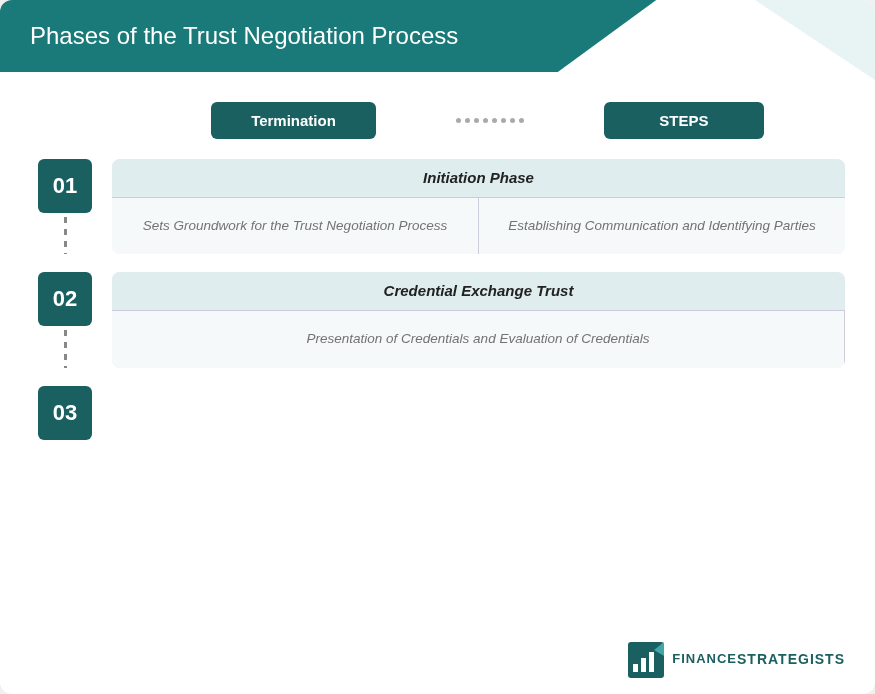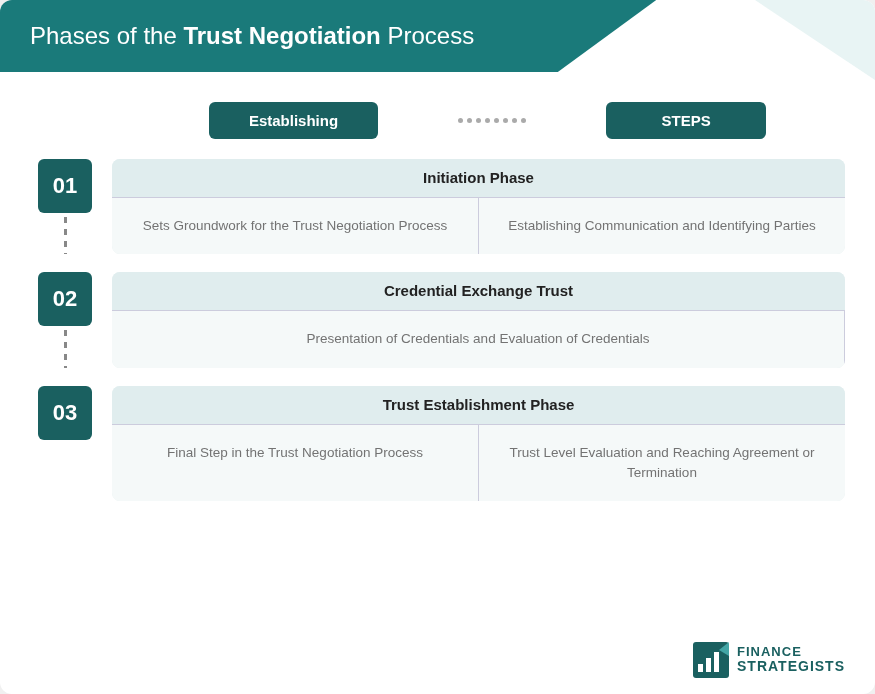--- a/index.html
+++ b/index.html
@@ -32,21 +32,21 @@
       margin-bottom: 0;
     }
 
     .header-title {
       color: #fff;
       font-size: 24px;
       font-weight: 400;
     }
 
     .header-title strong {
-      font-weight: 700;
+      font-weight: 400;
     }
 
     
     .corner-decoration {
       position: absolute;
       top: 0;
       right: 0;
       width: 120px;
       height: 80px;
     }
@@ -136,20 +136,21 @@
       margin-top: 4px;
     }
 
     
     .phase-block {
       flex: 1;
       background: #e8f2f2;
       border-radius: 8px;
       overflow: hidden;
       margin-left: 12px;
+      font-style: italic;
     }
 
     .phase-title-row {
       text-align: center;
       padding: 10px 16px;
       background: #e0edee;
       border-bottom: 1px solid #ccd;
     }
 
     .phase-title {
@@ -190,21 +191,21 @@
       gap: 8px;
     }
 
     .logo-icon {
       width: 36px;
       height: 36px;
     }
 
     .logo-text {
       display: flex;
-      flex-direction: column;
+      flex-direction: row;
       line-height: 1.1;
     }
 
     .logo-finance {
       font-size: 13px;
       font-weight: 800;
       color: #1a6060;
       letter-spacing: 1px;
     }
 
@@ -237,21 +238,21 @@
 
   <div class="corner-decoration"></div>
 
   <div class="header">
     <h1 class="header-title">
       <span>Phases of the </span><strong>Trust Negotiation</strong><span> Process</span>
     </h1>
   </div>
 
   <div class="col-headers">
-    <div class="col-header-btn">Establishing</div>
+    <div class="col-header-btn">Termination</div>
     <div class="dots-connector">
       <span></span>
       <span></span>
       <span></span>
       <span></span>
       <span></span>
       <span></span>
       <span></span>
       <span></span>
     </div>
@@ -282,27 +283,20 @@
           <div class="phase-block">
             <div class="phase-title-row"><span class="phase-title">Credential Exchange Trust</span></div>
             <div class="phase-cells">
               <div class="phase-cell">Presentation of Credentials and Evaluation of Credentials</div>
             </div>
           </div>
         </div>
         <div class="step-row">
           <div class="step-badge-col">
             <div class="step-badge">03</div>
-          </div>
-          <div class="phase-block">
-            <div class="phase-title-row"><span class="phase-title">Trust Establishment Phase</span></div>
-            <div class="phase-cells">
-              <div class="phase-cell">Final Step in the Trust Negotiation Process</div>
-              <div class="phase-cell">Trust Level Evaluation and Reaching Agreement or Termination</div>
-            </div>
           </div>
         </div>
       </div>
 
   </div>
 
   <div class="logo-area">
     <svg class="logo-icon" viewBox="0 0 36 36" xmlns="http://www.w3.org/2000/svg">
       <rect width="36" height="36" fill="#1a6060" rx="3"></rect>
 

